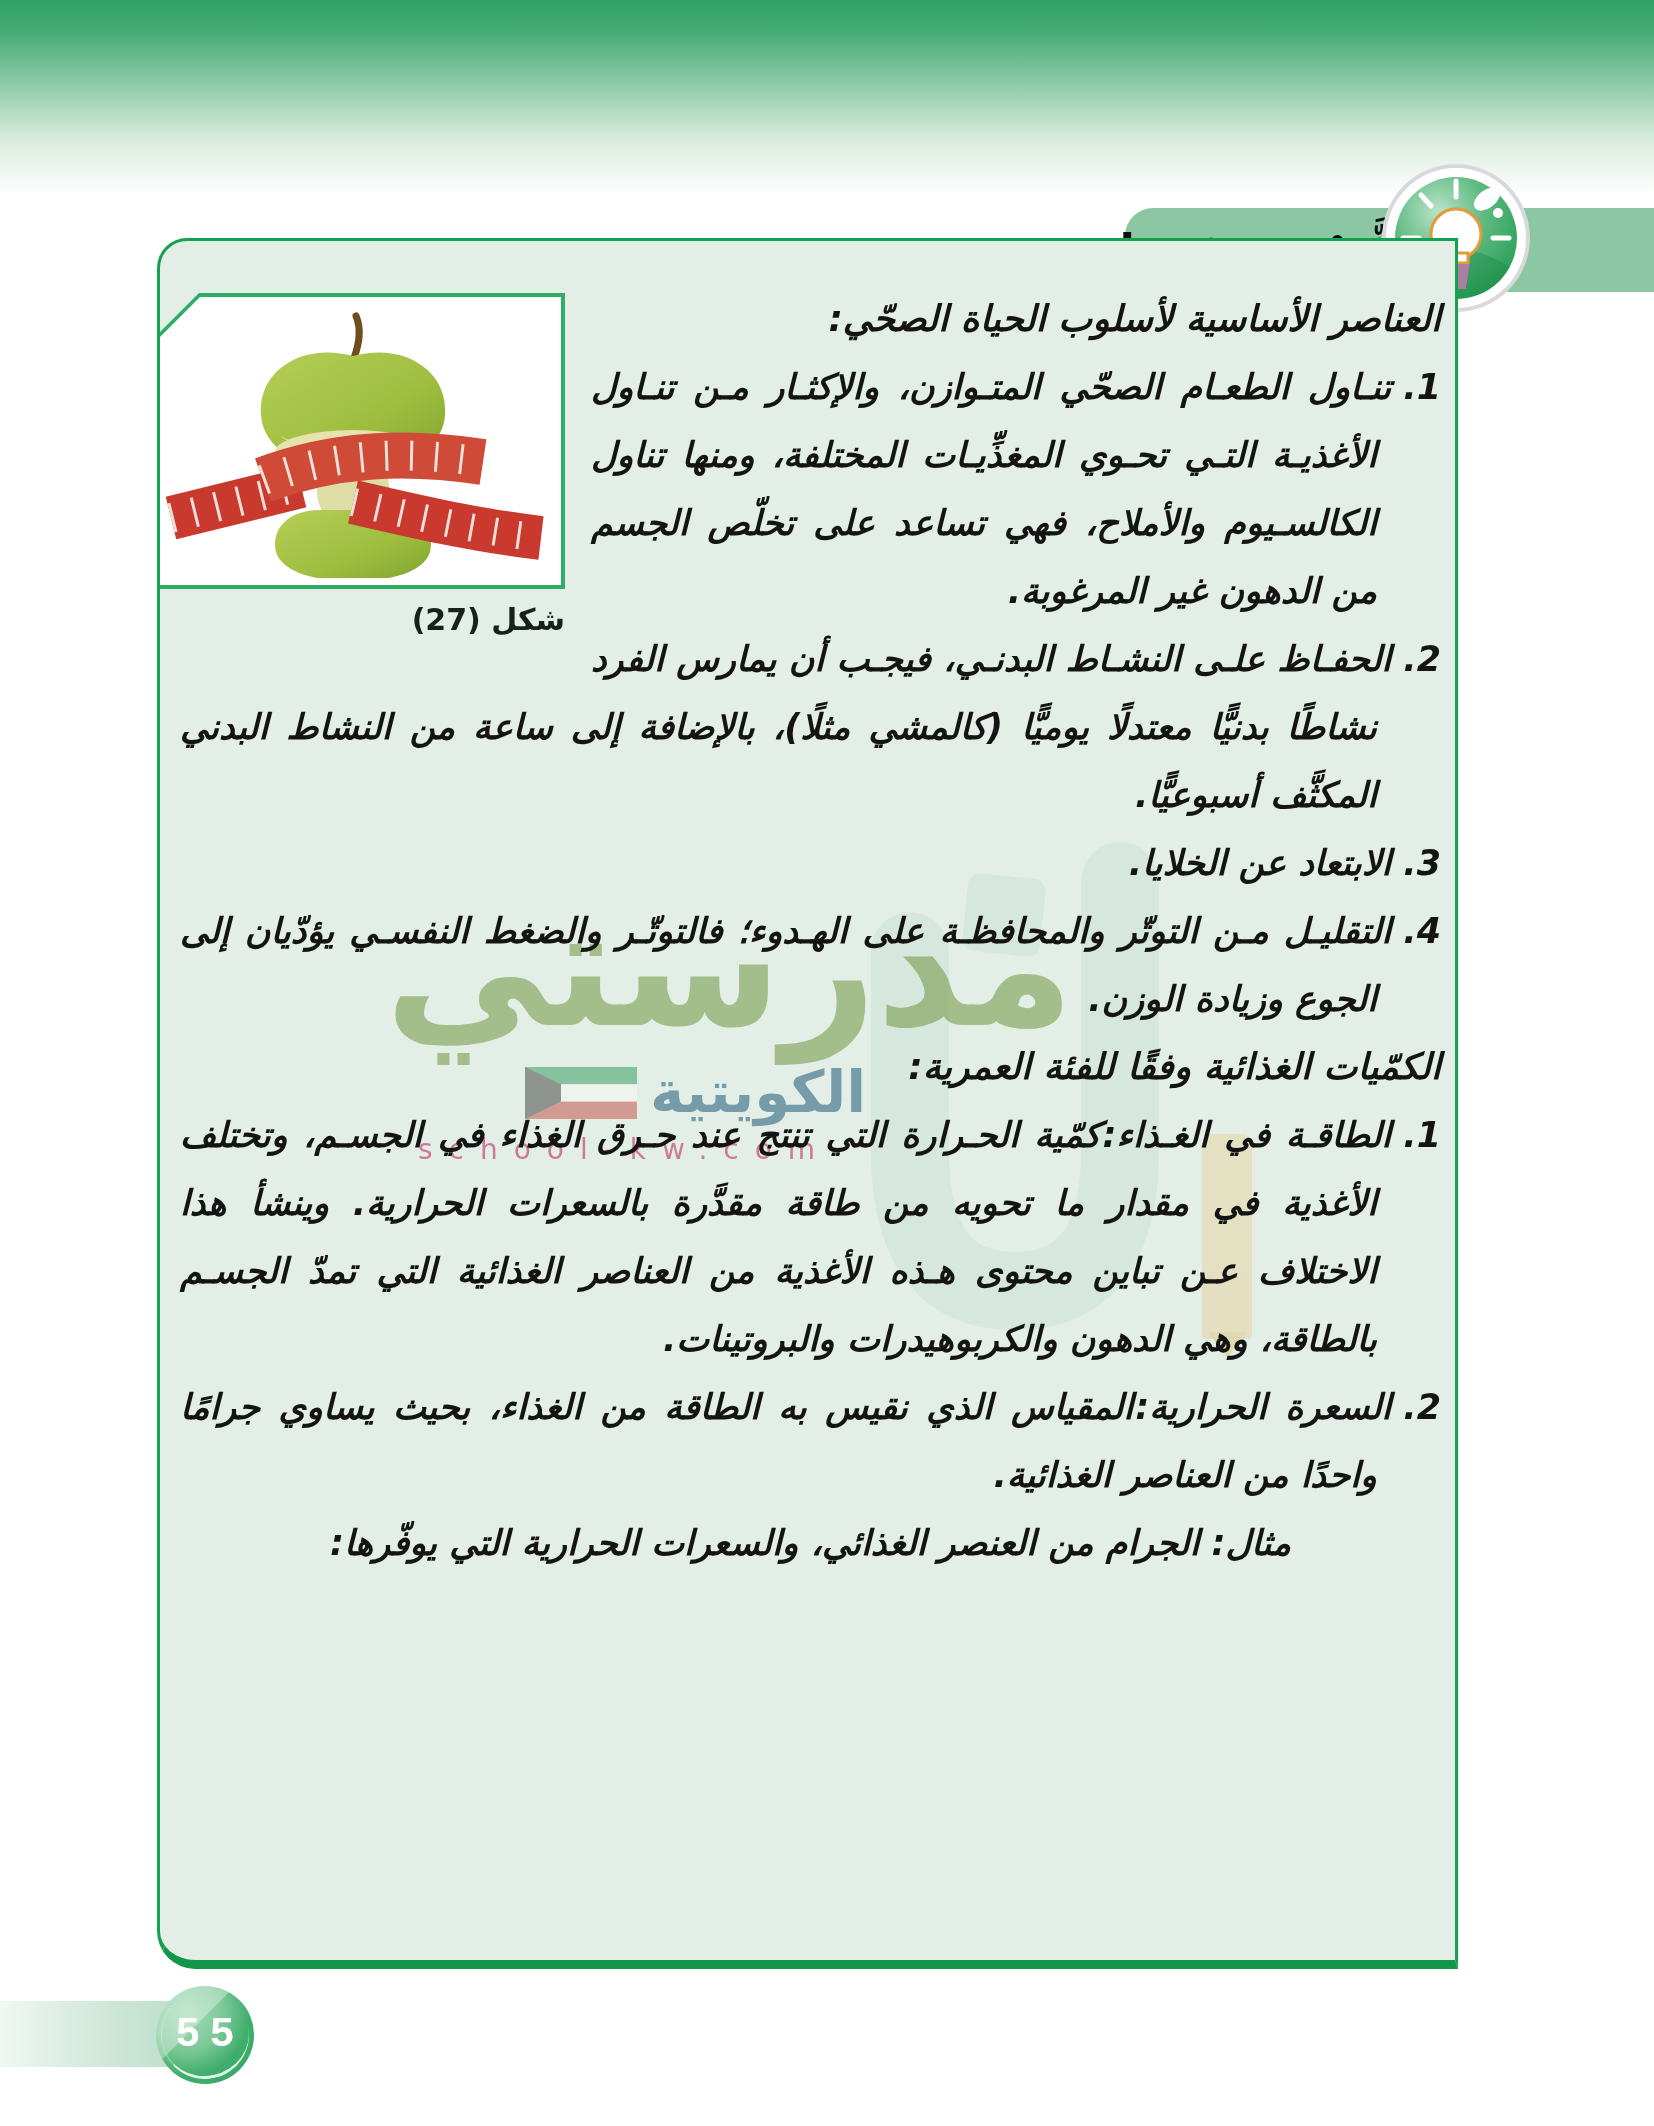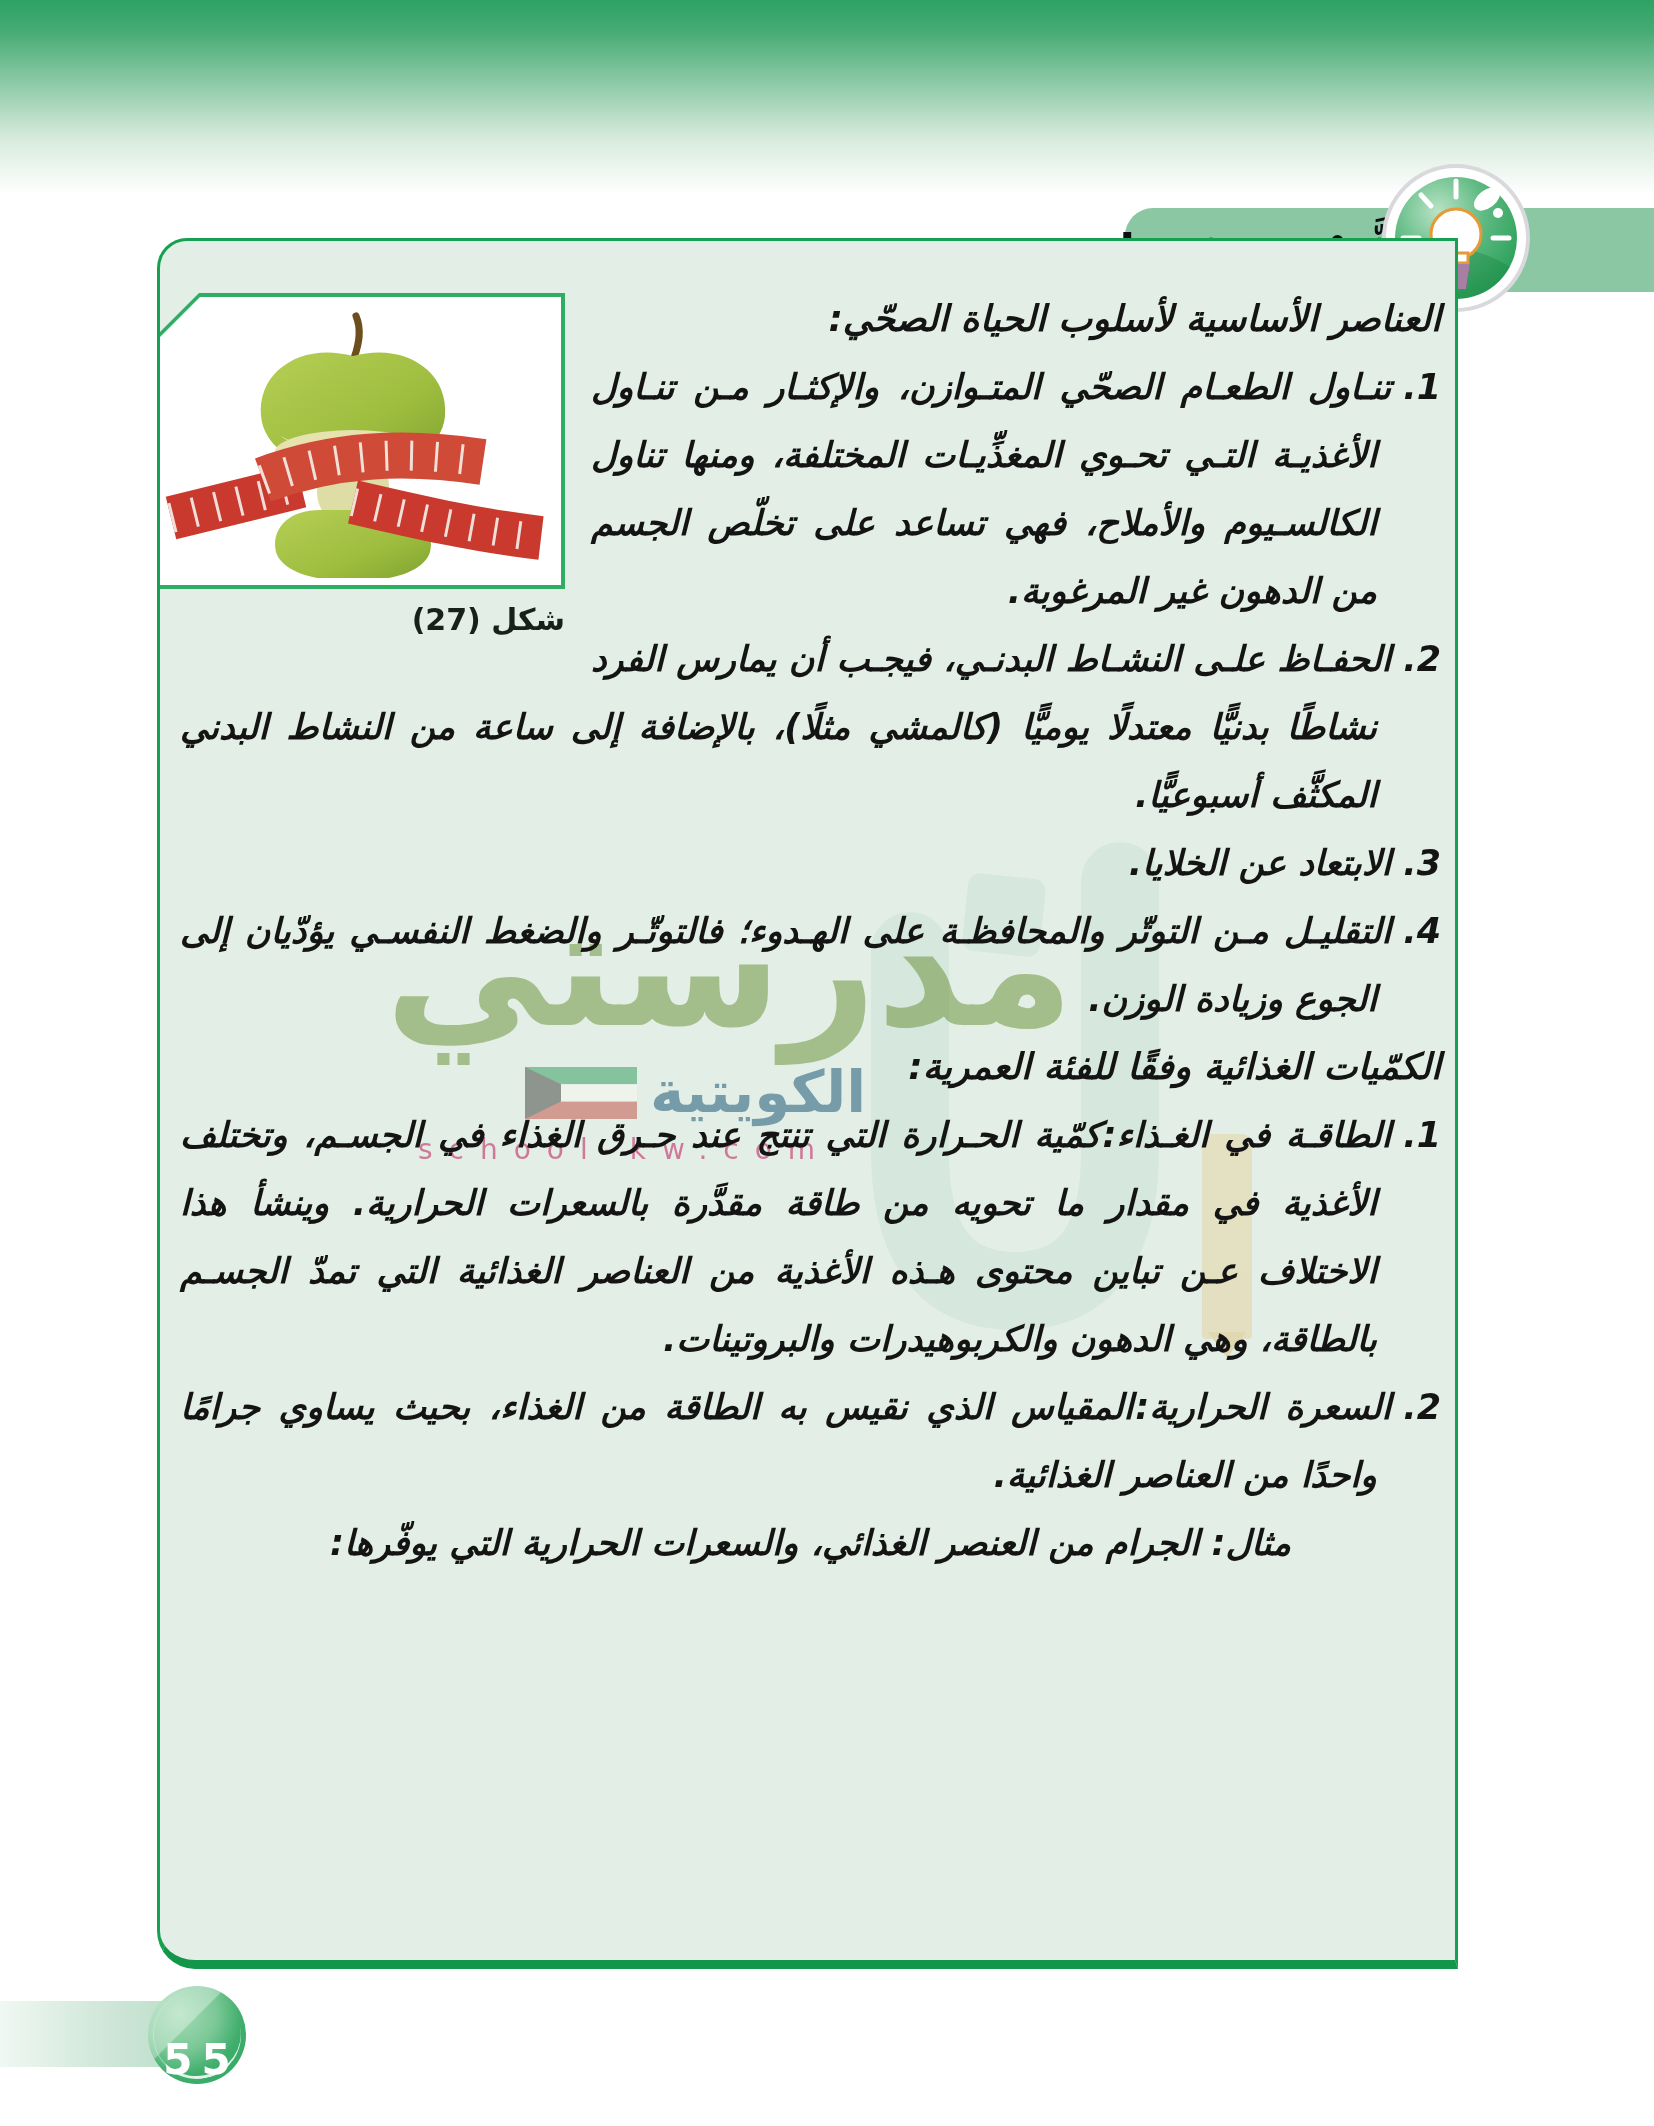--- a/index.html
+++ b/index.html
@@ -58,26 +58,26 @@
   .fig-caption{text-align:center;font-size:30px;line-height:46px;margin-top:8px;font-weight:bold;color:#17211a;}
   .s-title{font-size:36px;}
   .li{padding-right:64px;text-indent:-64px;}
   .marker{margin-left:12px;}
   .lead{margin-left:2px;}
   .example{padding-right:150px;}
   
   .page-band{position:absolute;left:0;top:2001px;width:212px;height:66px;
     background:linear-gradient(90deg,#f0f8f3 0%,#cce5d6 55%,#b7dcc6 100%);}
   .page-circle{
-    position:absolute;left:148px;top:1986px;width:98px;height:98px;border-radius:50%;
+    position:absolute;left:156px;top:1986px;width:98px;height:98px;border-radius:50%;
     background:
       linear-gradient(135deg,rgba(255,255,255,.34) 40%,rgba(255,255,255,0) 41%),
       radial-gradient(circle at 32% 28%,#a5dbb4 0%,#7cc897 38%,#3fae6c 64%,#2da65f 100%);
-    display:flex;align-items:flex-end;justify-content:center;
-    color:#ffffff;font-size:42px;font-weight:bold;letter-spacing:9px;text-indent:9px;
+    display:flex;align-items:center;justify-content:center;
+    color:#ffffff;font-size:42px;font-weight:bold;letter-spacing:9px;text-indent:9px;font-family:Liberation Mono, monospace;
   }
   .page-circle:after{content:"";position:absolute;left:5px;top:5px;right:5px;bottom:5px;
     border-radius:50%;border-bottom:3px solid rgba(255,255,255,.85);border-left:1px solid rgba(255,255,255,.3);
     transform:rotate(-12deg);}
 </style>
 </head>
 <body>
 
 <div class="top-grad"></div>
 

